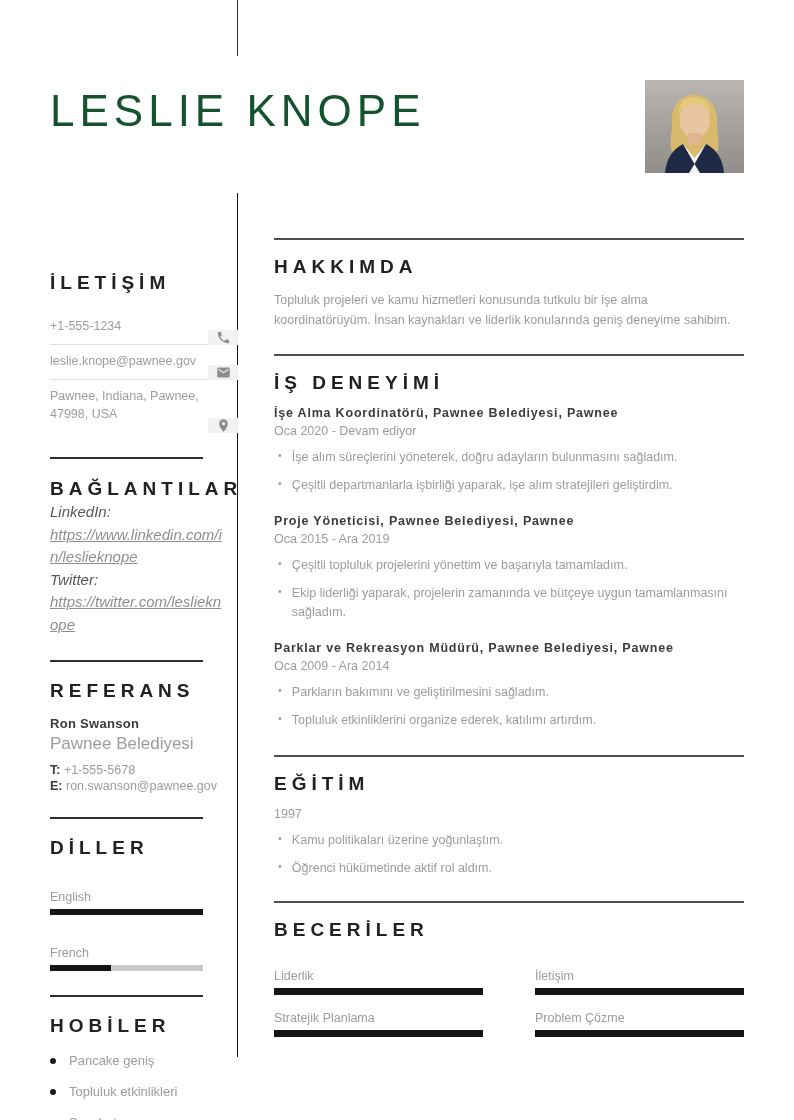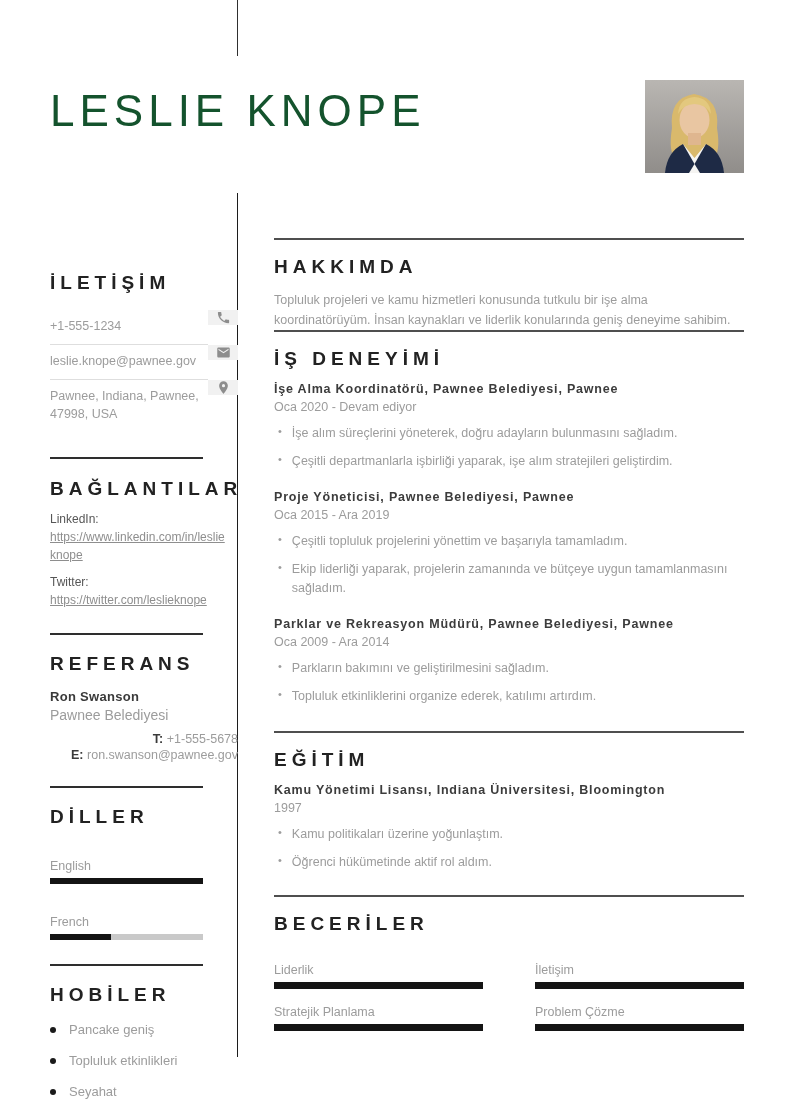--- a/index.html
+++ b/index.html
@@ -22,56 +22,56 @@
   .photo { position:absolute; left:645px; top:80px; width:99px; height:93px; overflow:hidden; }
 
   
   .sec-heading { font-size:19px; font-weight:700; letter-spacing:5px; color:#222222; }
   .rule-dark { height:2px; background:#4f4f4f; }
   .side-rule { width:153px; height:2px; background:#2e2e2e; }
 
   
   .sidebar { position:absolute; left:50px; top:272px; width:188px; }
   .contact-rows { margin-top:16px; }
-  .contact-row { display:flex; align-items:flex-start; }
+  .contact-row { display:flex; align-items:flex-end; }
   .contact-text {
     width:158px; padding:7px 6px 9px 0; font-size:12.5px; line-height:1.45; color:#9c9c9c;
   }
   .contact-row.underlined .contact-text { border-bottom:1px solid #dedede; }
   .icon-cell {
     width:30px; background:#f1f1f1; display:flex; align-items:center; justify-content:center;
   }
   .icon-cell svg { width:15px; height:15px; fill:#8d8d8d; }
 
   .side-section { margin-top:24px; }
   .links-heading { width:165px; line-height:1.3; }
-  .link-item { margin-top:9px; font-size:12px; line-height:1.5; }
+  .link-item { margin-top:0; font-size:15px; line-height:1.5;font-style:italic; }
   .link-label { color:#565656; }
   .link-url { color:#8e8e8e; text-decoration:underline; word-break:break-all; display:block; width:175px; }
 
   .ref-name { margin-top:14px; font-size:13px; font-weight:bold; color:#3a3a3a; letter-spacing:.3px; }
-  .ref-org { font-size:14px; color:#9c9c9c; margin-top:3px; }
-  .ref-line { font-size:12.5px; color:#9c9c9c; margin-top:9px;text-align:right; }
+  .ref-org { font-size:17px; color:#9c9c9c; margin-top:3px; }
+  .ref-line { font-size:12.5px; color:#9c9c9c; margin-top:9px; }
   .ref-line .pfx { font-weight:bold; color:#3a3a3a; }
   .ref-line.tight { margin-top:2px; }
 
   .lang-item { margin-top:31px; }
   .lang-name { font-size:12.5px; color:#9c9c9c; margin-bottom:5px; }
   .bar-track { width:153px; height:6px; background:#c9c9c9; position:relative; }
   .bar-fill { height:6px; background:#141414; }
 
   .hobby-list { margin-top:6px; }
   .hobby-item { display:flex; align-items:center; margin-top:16px; }
   .hobby-bullet { width:6px; height:6px; border-radius:50%; background:#1a1a1a; margin-right:13px; flex:0 0 auto; }
   .hobby-text { font-size:13px; color:#9c9c9c; }
 
   
   .main-col { position:absolute; left:274px; top:238px; width:470px; }
   .main-col .sec-heading { margin:16px 0 12px; }
-  .about-text { font-size:12.5px; line-height:1.6; color:#9c9c9c; }
+  .about-text { font-size:12.5px; line-height:1.6; color:#9c9c9c; margin-bottom:24px; }
 
   .job { margin-top:12px; margin-bottom:20px; }
   .job-heading { font-size:12.5px; font-weight:bold; letter-spacing:.8px; color:#3c3c3c; }
   .job-dates { font-size:12.5px; color:#9c9c9c; margin-top:4px; }
   .bullet-row { display:flex; margin-top:10px; }
   .bullet-dot { color:#9c9c9c; font-size:11px; margin:1px 10px 0 4px; flex:0 0 auto; }
   .bullet-text { font-size:12.5px; line-height:1.45; color:#9c9c9c; }
 
   .edu { margin-top:12px; margin-bottom:24px; }
 
@@ -260,21 +260,20 @@
       <div class="bullet-row">
         <span class="bullet-dot">•</span>
         <span class="bullet-text">Topluluk etkinliklerini organize ederek, katılımı artırdım.</span>
       </div>
     </div>
 
     <div class="rule-dark"></div>
     <div class="sec-heading">EĞİTİM</div>
 
     <div class="edu">
-      <div class="job-heading">Kamu Yönetimi Lisansı, Indiana Üniversitesi, Bloomington</div>
       <div class="job-dates">1997</div>
       <div class="bullet-row">
         <span class="bullet-dot">•</span>
         <span class="bullet-text">Kamu politikaları üzerine yoğunlaştım.</span>
       </div>
       <div class="bullet-row">
         <span class="bullet-dot">•</span>
         <span class="bullet-text">Öğrenci hükümetinde aktif rol aldım.</span>
       </div>
     </div>

